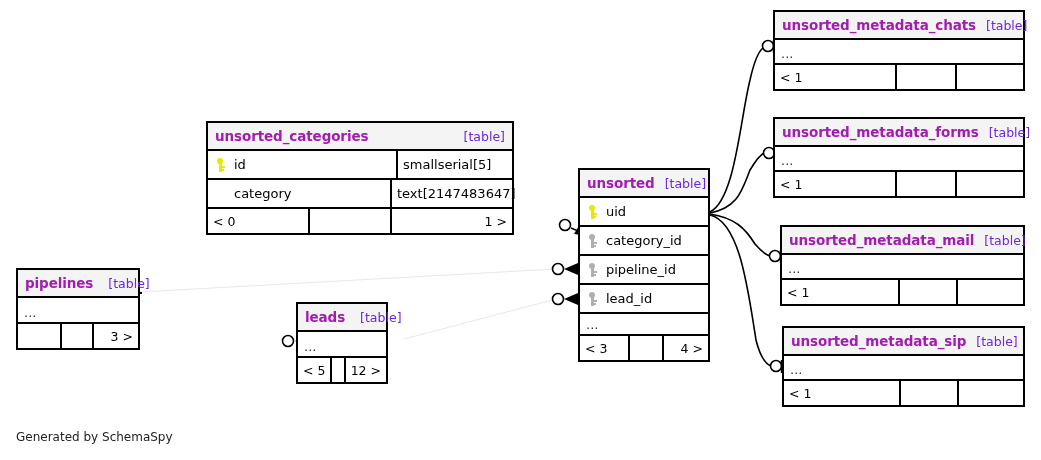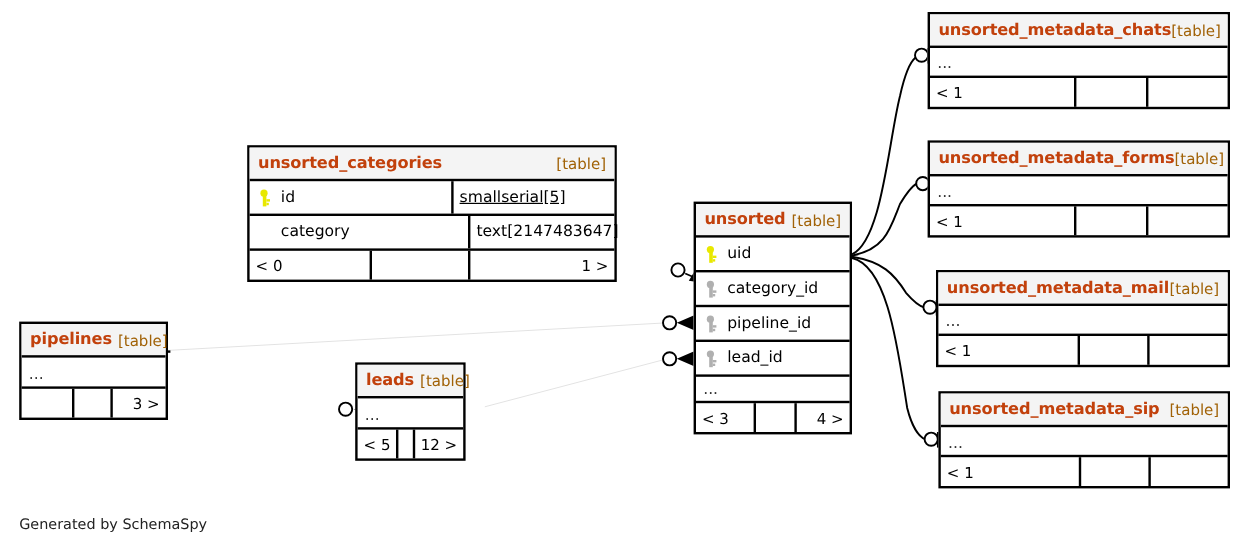--- a/index.html
+++ b/index.html
@@ -42,29 +42,30 @@
     border-bottom: 2px solid #000000;
     height: 28px;
     display: flex;
     align-items: center;
     padding: 0 7px;
     white-space: nowrap;
   }
   .tbl .hdr .nm {
     font-size: 13.5px;
     font-weight: bold;
-    color: #c2410c;
+    color: #a21caf;
     letter-spacing: -0.1px;
     text-align: center;
   }
   .tbl .hdr .tg {
     font-size: 12.5px;
     font-weight: normal;
-    color: #a16207;
+    color: #6d28d9;
     margin-left: auto;
+    padding-left: 10px;
     text-align: right;
   }
   .tbl .hdr .tg.tight {
     margin-left: 5px;
   }
   
   .row {
     box-sizing: border-box;
     display: flex;
     height: 29px;
@@ -268,21 +269,21 @@
     <div class="row">
       <div class="cell-name">
         <span class="key pk">
           <span class="head"></span>
             <span class="shaft"></span>
             <span class="tooth1"></span>
             <span class="tooth2"></span>
         </span>
         <span>id</span>
       </div>
-      <div class="cell-type" style="width:136px;text-decoration:underline;">smallserial[5]</div>
+      <div class="cell-type" style="width:116px;">smallserial[5]</div>
     </div>
 
     <div class="row">
       <div class="cell-name indent">
         <span>category</span>
       </div>
       <div class="cell-type" style="width:122px;">text[2147483647]</div>
     </div>
 
     <div class="foot">

